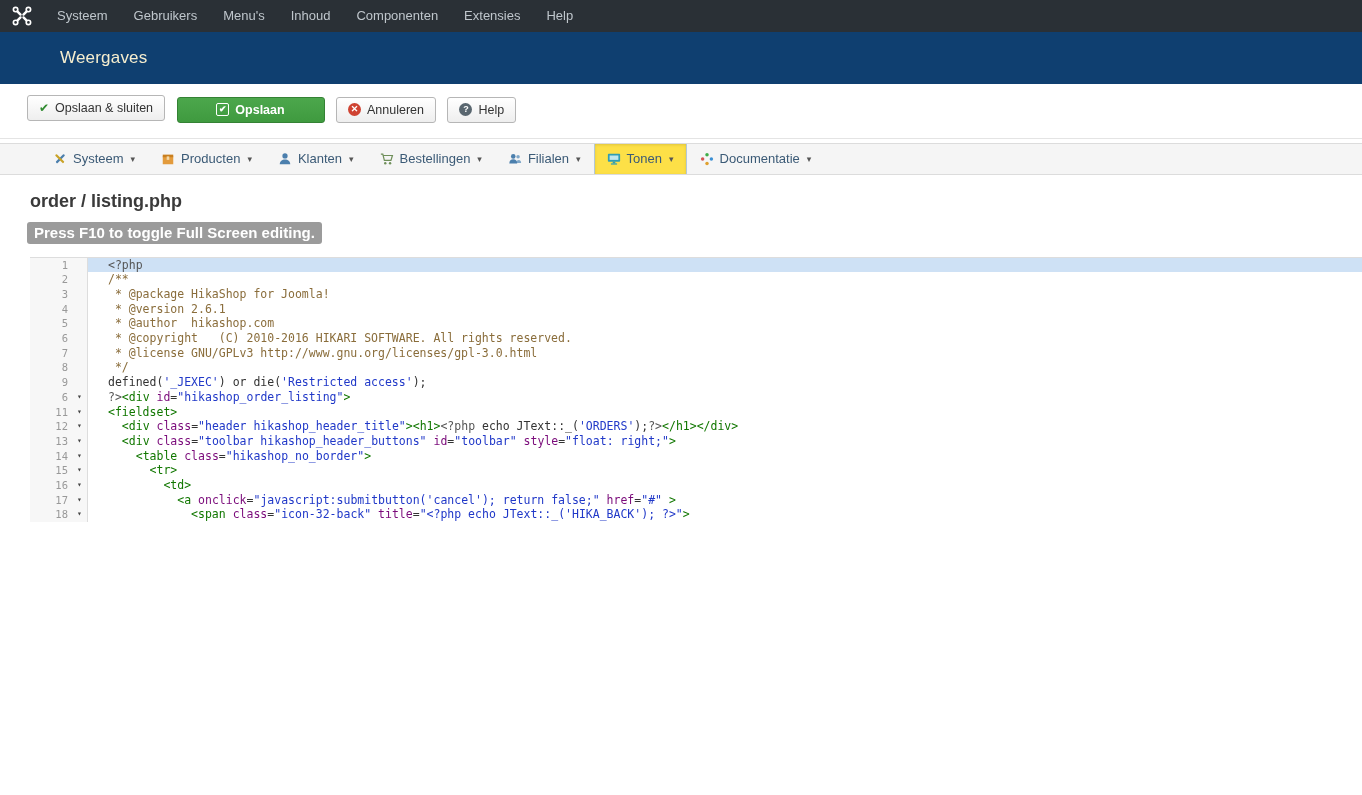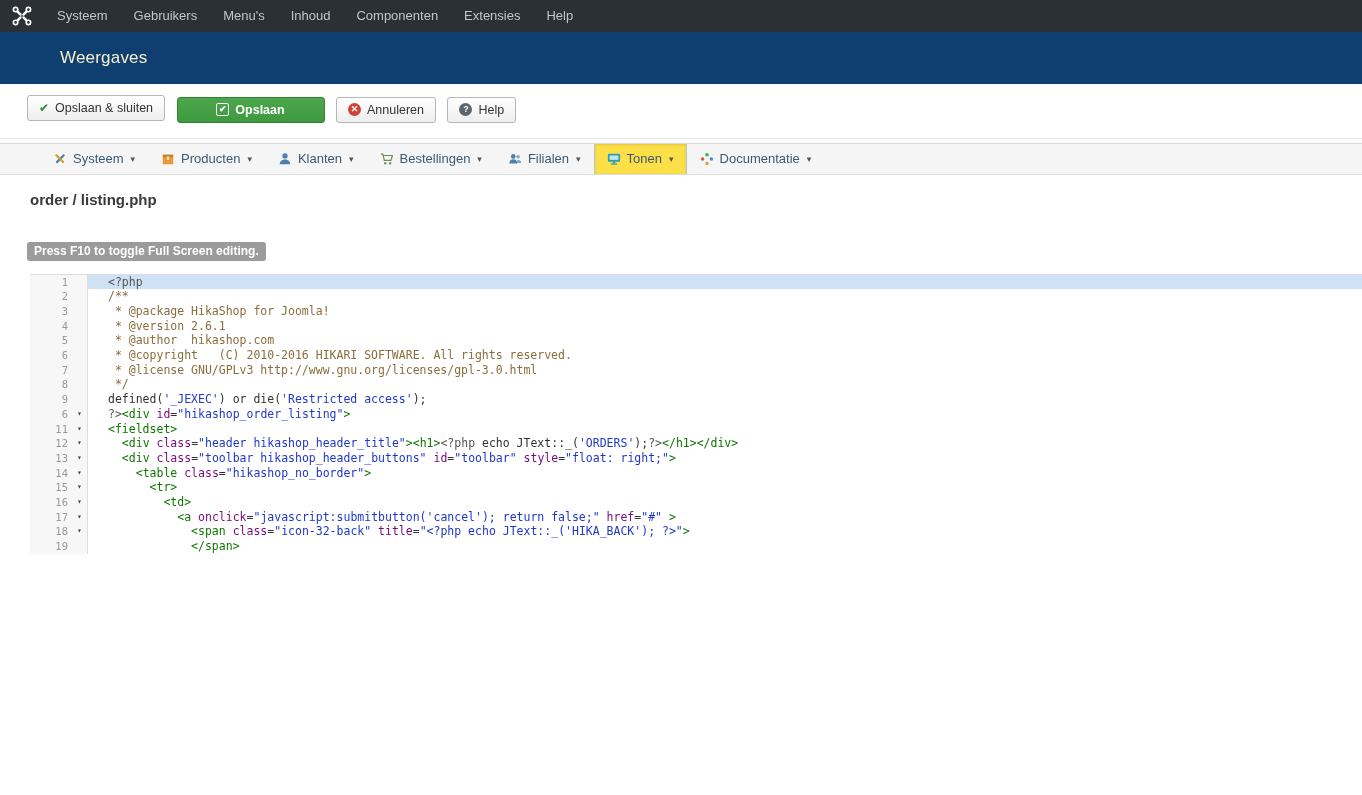--- a/index.html
+++ b/index.html
@@ -36,23 +36,23 @@
   
   .menubar { margin-top:4px; height:32px; background:#f5f5f5; border-top:1px solid #dcdcdc;
     border-bottom:1px solid #dcdcdc; display:flex; align-items:stretch; padding-left:40px; }
   .menu-item { display:flex; align-items:center; gap:6px; padding:0 12px; font-size:13px;
     color:#3b5a76; cursor:pointer; border-left:1px solid transparent; border-right:1px solid transparent; }
   .menu-item.active { background:#fde047; border-color:#b3c8d8; box-shadow:inset 0 1px 3px rgba(0,0,0,.12); }
   .menu-item svg { display:block; }
   .caret { font-size:9px; color:#555; margin-left:1px; }
 
   
-  .breadcrumb { margin:16px 0 0 30px; font-size:15px; font-weight:bold; color:#3a3a3a; }
-  .hint-badge { display:inline-block; margin:34px 0 0 27px; background:#9b9b9b; color:#fff;
-    font-size:12px; font-weight:bold; padding:2px 7px 3px; border-radius:3px; }
+  .breadcrumb { margin:16px 0 0 30px; font-size:18px; font-weight:bold; color:#3a3a3a; }
+  .hint-badge { display:inline-block; margin:10px 0 0 27px; background:#9b9b9b; color:#fff;
+    font-size:15px; font-weight:bold; padding:2px 7px 3px; border-radius:3px; }
 
   
   .editor { margin:13px 0 0 30px; height:292px; overflow:hidden; border-top:1px solid #ddd;
     background:#fff; font-family:"DejaVu Sans Mono", monospace; font-size:11.5px; line-height:14.7px;
     cursor:text; }
   .cm-line { display:flex; }
   .cm-gutter { flex:0 0 58px; display:flex; background:#f7f7f7; border-right:1px solid #ddd; }
   .cm-num { flex:1; text-align:right; padding-right:4px; color:#999; font-size:10.5px; }
   .cm-fold { width:15px; color:#444; font-size:8px; text-align:center; cursor:pointer; }
   .cm-code { flex:1; padding-left:20px; white-space:pre; color:#333; }
@@ -316,24 +316,17 @@
         </span>
         <span class="cm-code">          <span class="tk-tag">&lt;a</span> <span class="tk-attr">onclick</span>=<span class="tk-str">"javascript:submitbutton('cancel'); return false;"</span> <span class="tk-attr">href</span>=<span class="tk-str">"#"</span> <span class="tk-tag">&gt;</span></span>
       </div>
       <div class="cm-line">
         <span class="cm-gutter">
           <span class="cm-num">18</span>
           <span class="cm-fold">▾</span>
         </span>
         <span class="cm-code">            <span class="tk-tag">&lt;span</span> <span class="tk-attr">class</span>=<span class="tk-str">"icon-32-back"</span> <span class="tk-attr">title</span>=<span class="tk-str">"&lt;?php echo JText::_('HIKA_BACK'); ?&gt;"</span><span class="tk-tag">&gt;</span></span>
       </div>
-      <div class="cm-line">
-        <span class="cm-gutter">
-          <span class="cm-num">19</span>
-          <span class="cm-fold"></span>
-        </span>
-        <span class="cm-code">            <span class="tk-tag">&lt;/span</span><span class="tk-tag">&gt;</span></span>
-      </div>
     </div>
 </div>
 
 
 
 
 </body></html>

